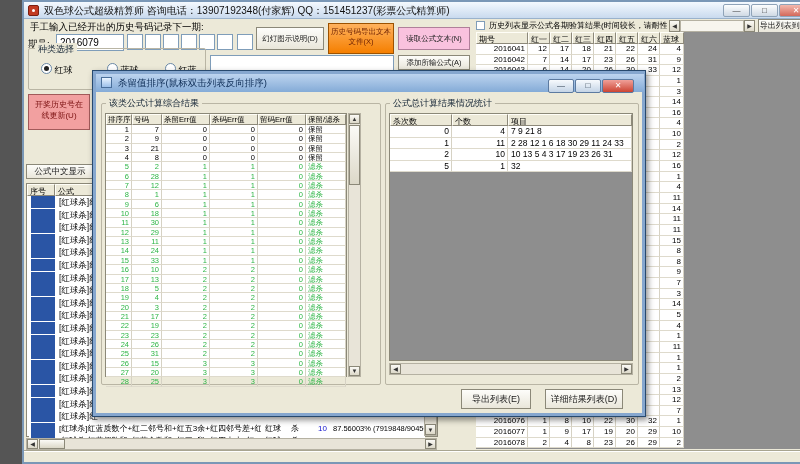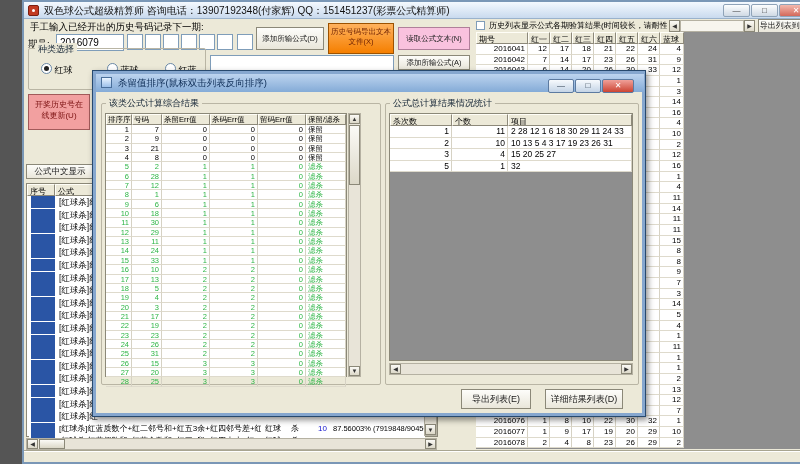--- a/index.html
+++ b/index.html
@@ -54,21 +54,21 @@
   <div class="abs" style="left:4px;top:36px;font-size:9.5px;">期号:</div>
   <div class="abs sunken" style="left:32px;top:32px;width:68px;height:17px;font-size:10px;padding:2px 0 0 3px;">2016079</div>
   <div class="abs sunken" style="left:103px;top:32px;width:16px;height:16px;"></div>
   <div class="abs sunken" style="left:121px;top:32px;width:16px;height:16px;"></div>
   <div class="abs sunken" style="left:139px;top:32px;width:16px;height:16px;"></div>
   <div class="abs sunken" style="left:157px;top:32px;width:16px;height:16px;"></div>
   <div class="abs sunken" style="left:175px;top:32px;width:16px;height:16px;"></div>
   <div class="abs sunken" style="left:193px;top:32px;width:16px;height:16px;"></div>
   <div class="abs sunken" style="left:213px;top:32px;width:16px;height:16px;"></div>
 
-  <div class="abs btn" style="left:232px;top:25px;width:68px;height:23px;font-size:7.5px;line-height:21px;">添加所输公式(D)</div>
+  <div class="abs btn" style="left:232px;top:25px;width:68px;height:23px;font-size:7.5px;line-height:21px;">幻灯图示说明(D)</div>
   <div class="abs" style="left:374px;top:25px;width:72px;height:23px;background:#f9c2de;border:1px solid #b07f9a;
        font-size:7.5px;line-height:21px;text-align:center;color:#222;">读取公式文本(N)</div>
   <div class="abs" style="left:304px;top:21px;width:66px;height:31px;background:linear-gradient(#ffb25e,#f57f00);
        border:1px solid #9c5200;color:#6b1f00;font-size:7.5px;text-align:center;padding-top:3px;">
     <div>历史号码导出文本</div>
     <div>文件(X)</div>
   </div>
   <div class="abs btn" style="left:374px;top:53px;width:72px;height:15px;font-size:7.5px;line-height:13px;">添加所输公式(A)</div>
   <div class="abs sunken" style="left:186px;top:53px;width:184px;height:64px;"></div>
 
@@ -308,23 +308,23 @@
       <div class="abs sbtn" style="left:0;top:11px;width:11px;height:60px;"></div>
       <div class="abs sbtn" style="left:0;bottom:0;width:11px;height:10px;font-size:6px;line-height:9px;">▼</div>
     </div>
 
     <div class="abs grp" style="left:292px;top:32px;width:254px;height:282px;">
       <span class="abs grplabel" style="left:4px;top:-7px;">公式总计算结果情况统计</span>
     </div>
     <div class="abs" style="left:296px;top:42px;width:244px;height:248px;background:#8e8e8e;border:1px solid #8b8878;">
       <div id="dlg-right-header" style="height:12px;white-space:nowrap;"><span class="hdrcell" style="width: 62px; height: 12px;">杀次数</span><span class="hdrcell" style="width: 56px; height: 12px;">个数</span><span class="hdrcell" style="width: 124px; height: 12px;">项目</span></div>
       <div id="dlg-right-body">
+          <div style="height: 11.5px; line-height: 11.3px; font-size: 8.5px; white-space: nowrap; background: rgb(255, 255, 255); width: 242px;"><span class="cell" style="width: 62px; height: 11.5px;">0</span><span class="cell" style="width: 56px; height: 11.5px;">4</span><span class="cell" style="width: 124px; height: 11.5px; text-align: left; padding-left: 3px;">7 9 21 8</span></div>
           <div style="height: 11.5px; line-height: 11.3px; font-size: 8.5px; white-space: nowrap; background: rgb(255, 255, 255); width: 242px;"><span class="cell" style="width: 62px; height: 11.5px;">1</span><span class="cell" style="width: 56px; height: 11.5px;">11</span><span class="cell" style="width: 124px; height: 11.5px; text-align: left; padding-left: 3px;">2 28 12 1 6 18 30 29 11 24 33</span></div>
           <div style="height: 11.5px; line-height: 11.3px; font-size: 8.5px; white-space: nowrap; background: rgb(255, 255, 255); width: 242px;"><span class="cell" style="width: 62px; height: 11.5px;">2</span><span class="cell" style="width: 56px; height: 11.5px;">10</span><span class="cell" style="width: 124px; height: 11.5px; text-align: left; padding-left: 3px;">10 13 5 4 3 17 19 23 26 31</span></div>
-          <div style="height: 11.5px; line-height: 11.3px; font-size: 8.5px; white-space: nowrap; background: rgb(255, 255, 255); width: 242px;"><span class="cell" style="width: 62px; height: 11.5px;">3</span><span class="cell" style="width: 56px; height: 11.5px;">4</span><span class="cell" style="width: 124px; height: 11.5px; text-align: left; padding-left: 3px;">15 20 25 27</span></div>
           <div style="height: 11.5px; line-height: 11.3px; font-size: 8.5px; white-space: nowrap; background: rgb(255, 255, 255); width: 242px;"><span class="cell" style="width: 62px; height: 11.5px;">5</span><span class="cell" style="width: 56px; height: 11.5px;">1</span><span class="cell" style="width: 124px; height: 11.5px; text-align: left; padding-left: 3px;">32</span></div>
         </div>
     </div>
     <div class="abs scroll" style="left:296px;top:292px;width:244px;height:12px;">
       <div class="abs sbtn" style="left:0;top:0;width:11px;height:10px;font-size:6px;line-height:9px;">◀</div>
       <div class="abs sbtn" style="right:0;top:0;width:11px;height:10px;font-size:6px;line-height:9px;">▶</div>
     </div>
 
     <div class="abs btn" style="left:368px;top:318px;width:70px;height:20px;font-size:9px;line-height:18px;">导出列表(E)</div>
     <div class="abs btn" style="left:452px;top:318px;width:78px;height:20px;font-size:9px;line-height:18px;">详细结果列表(D)</div>

